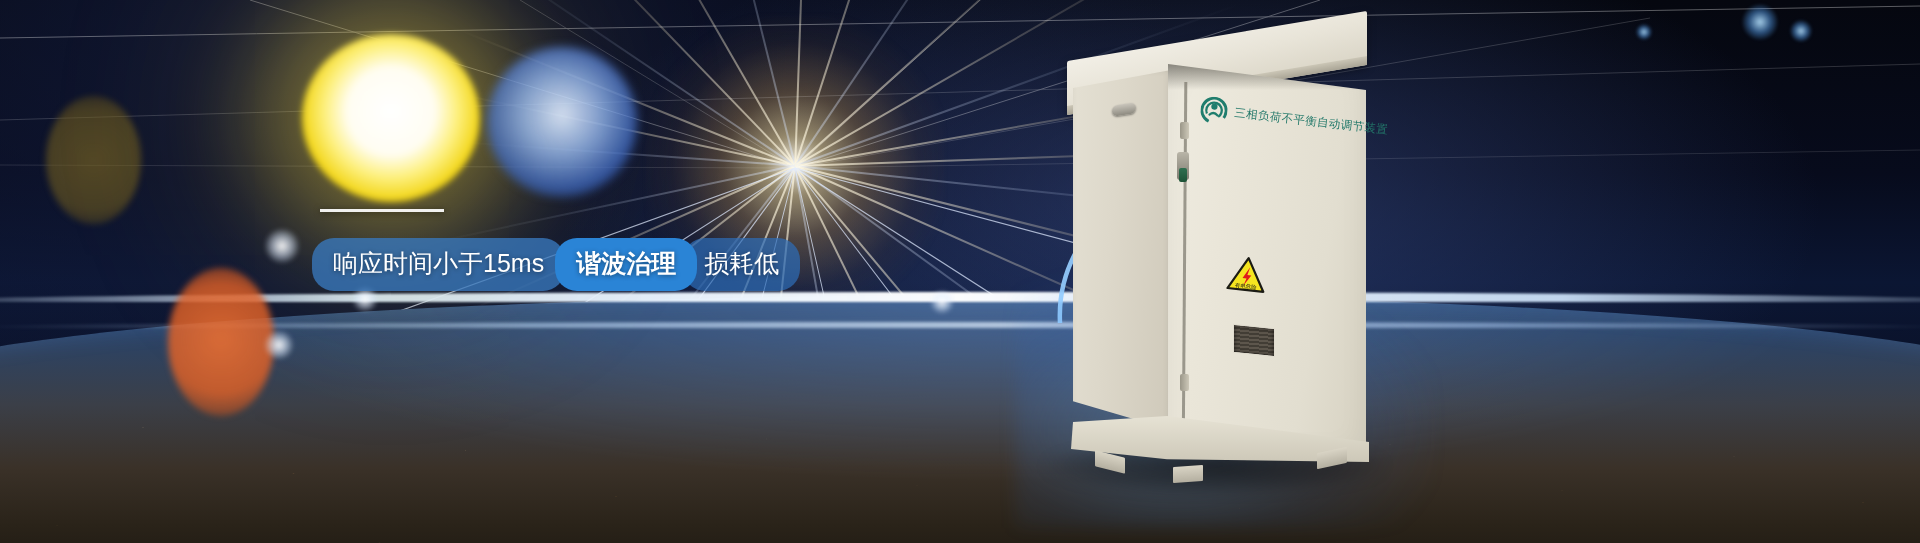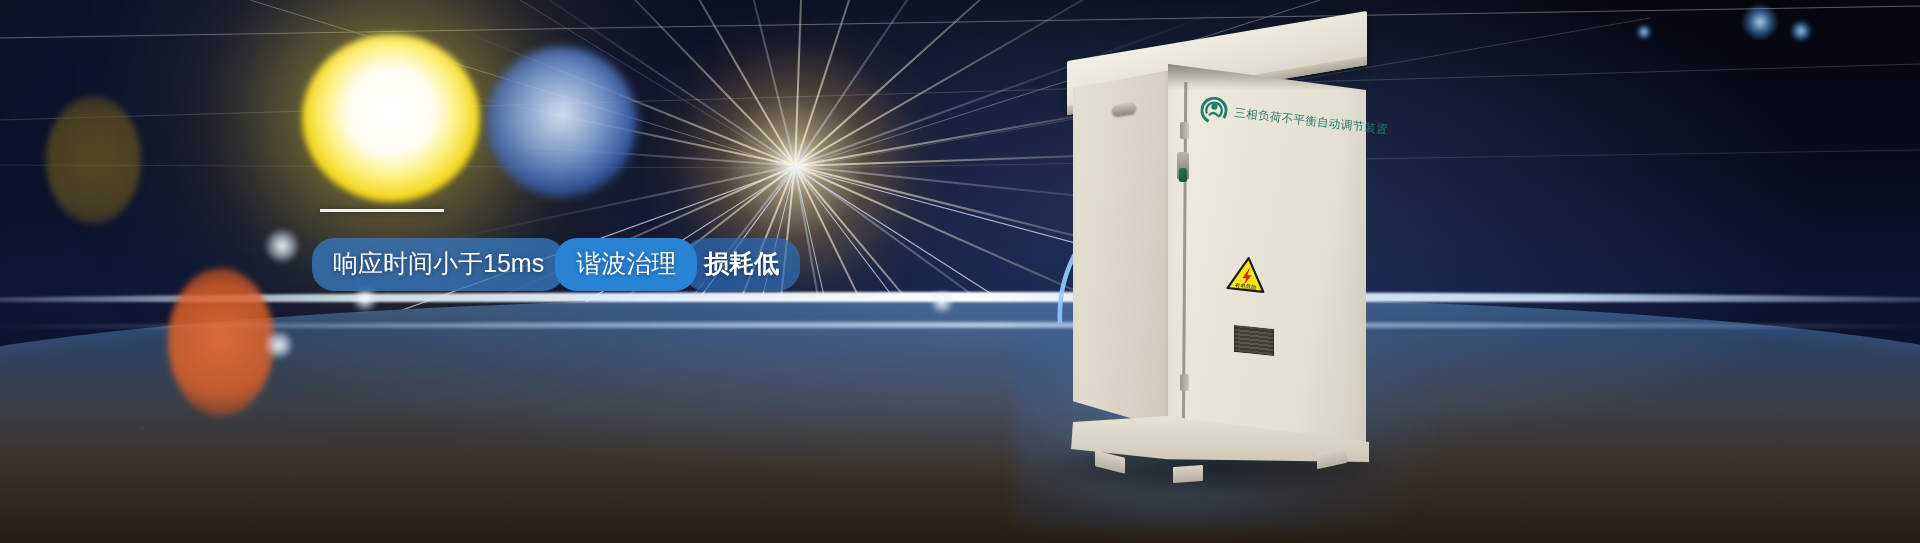--- a/index.html
+++ b/index.html
@@ -152,22 +152,22 @@
     box-shadow:0 1px 6px rgba(0,0,0,.5);
   }
   .tags{display:flex;align-items:flex-end;gap:0;margin-top:26px;margin-left:0;}
   .tag{
     color:#fff;font-size:25px;line-height:1;white-space:nowrap;
     padding:13px 21px 15px;border-radius:22px;
     text-shadow:0 1px 5px rgba(0,0,0,.45);
     position:relative;
   }
   .tag.soft{background:rgba(56,120,190,.78);}
-  .tag.solid{background:#2a84d6;z-index:2;margin:0 -10px;}
-  .tag.soft2{background:rgba(46,110,185,.70);margin-left:-4px;font-weight:bold;}
+  .tag.solid{background:#2a84d6;z-index:2;margin:0 -10px;font-weight:bold;}
+  .tag.soft2{background:rgba(46,110,185,.70);margin-left:-4px;}
 
   
   .product{position:absolute;left:1055px;top:18px;width:430px;height:470px;}
 
   .ring{
     position:absolute;left:-30px;bottom:18px;width:330px;height:330px;
     pointer-events:none;
   }
   .ring svg{display:block;}
 

